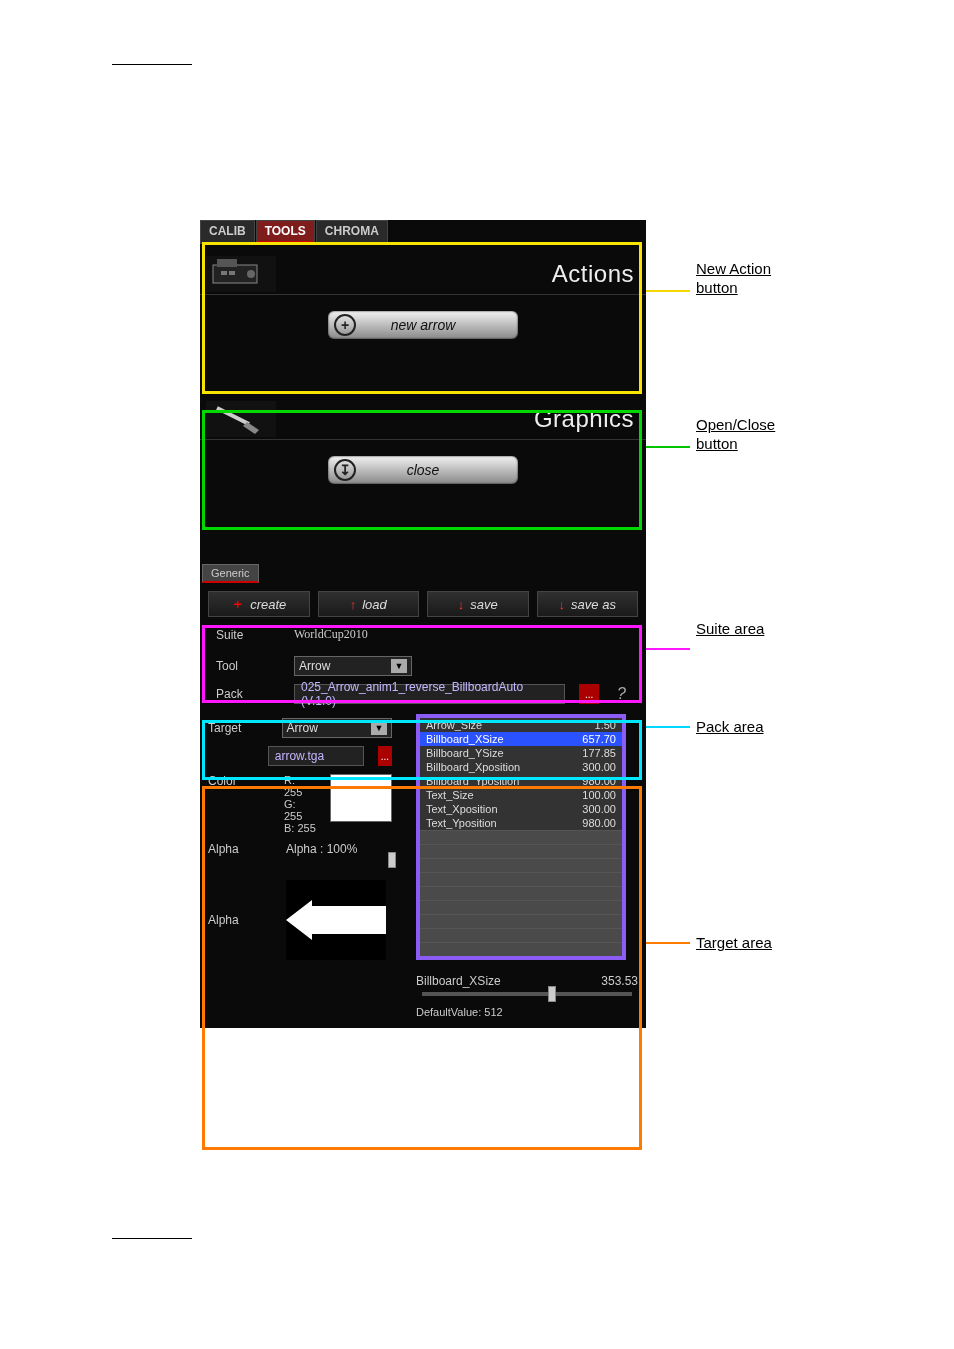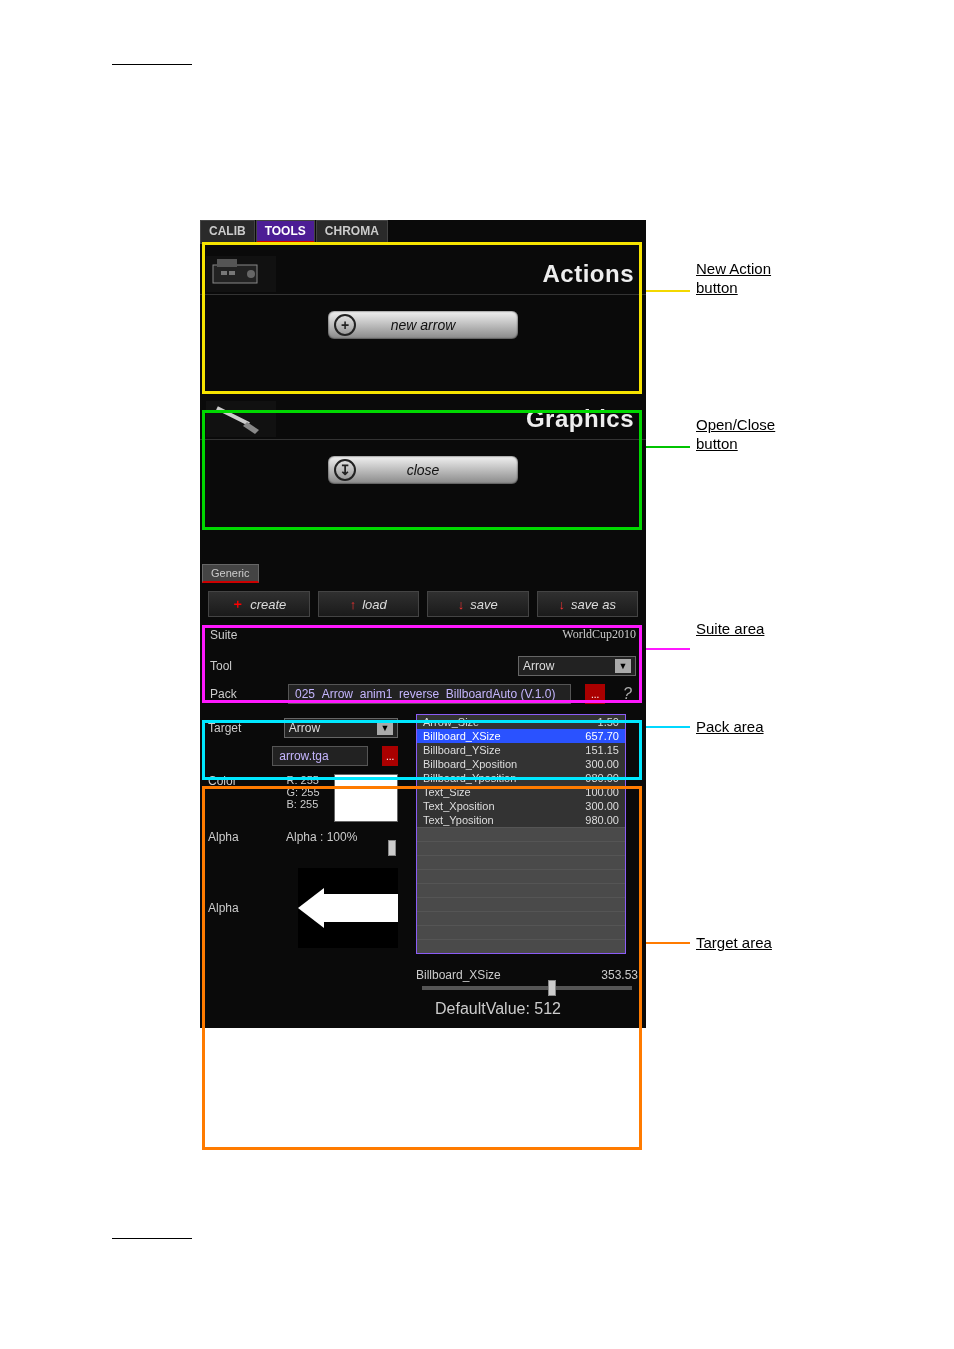--- a/index.html
+++ b/index.html
@@ -28,32 +28,31 @@
   .tabs { display:flex; }
   .tab {
     padding:3px 8px;
     background:#2a2a2a;
     color:#ccc;
     border:1px solid #444;
     font-size:12px;
     font-weight:bold;
     margin-right:1px;
   }
-  .tab.active { background:#4c1d95; color:#fff; border-bottom:3px solid #c00; }
+  .tab.active { background:#7f1d1d; color:#fff; border-bottom:3px solid #c00; }
 
   
   .section {
     position:relative;
     padding:6px 0 16px 0;
   }
   .section-head {
     display:flex; align-items:center; justify-content:flex-end;
     padding: 6px 12px 2px 6px;
     border-bottom:1px solid #333;
-    font-weight:bold;
   }
   .section-title {
     font-size:24px; color:#eee; font-family: "Segoe UI", Arial, sans-serif;
     letter-spacing:0.5px;
   }
   .sec-icon {
     width:70px; height:36px; background:#111;
     display:flex; align-items:center; justify-content:center;
     margin-right:auto;
   }
@@ -89,21 +88,21 @@
   .fbtn {
     flex:1; height:26px;
     background:linear-gradient(#303030,#1a1a1a);
     border:1px solid #444; color:#ddd;
     display:flex; align-items:center; justify-content:center;
     font-style:italic; font-size:13px; gap:6px;
   }
   .red-plus { color:#f00; font-weight:bold; font-style:normal; }
   .arr-up { color:#f33; font-style:normal; }
   .arr-dn { color:#f33; font-style:normal; }
-  .kv-row { display:flex; align-items:center; padding:4px 10px; gap:14px; font-size:12px; color:#ccc;justify-content:space-between;}
+  .kv-row { display:flex; align-items:center; padding:4px 16px; gap:14px; font-size:12px; color:#ccc;}
   .kv-row .lbl { width:64px; }
   .txtbox {
     flex:1; background:#222; border:1px solid #555; color:#c4b5fd;
     padding:2px 6px; font-size:12px; height:20px;
     display:flex; align-items:center;
   }
   .select-sim {
     width:118px; background:#222; border:1px solid #666; color:#ddd;
     height:20px; display:flex; align-items:center; padding:0 4px; font-size:12px;
     position:relative;
@@ -113,21 +112,21 @@
     display:flex; align-items:center; justify-content:center; font-size:9px;
   }
   .tiny-btn { width:20px; height:20px; background:#a00; color:#fff; display:flex; align-items:center; justify-content:center; font-size:10px; }
   .qmark { color:#aaa; font-size:16px; font-style:italic; padding:0 4px;}
 
   
   .tgt-wrap { display:flex; gap:8px; padding:6px 8px 10px; }
   .tgt-left { width:200px; }
   .tgt-right { flex:1; }
   .proplist {
-    border:1px solid #8b5cf6; width:210px; background:#333;
+    border:4px solid #8b5cf6; width:210px; background:#333;
     font-size:11px; color:#ddd;
   }
   .proplist .prow { display:flex; padding:1px 6px; }
   .proplist .prow.sel { background:#2a52ff; color:#fff; }
   .proplist .pname { flex:1; }
   .proplist .pval { text-align:right; width:60px; }
   .proplist .blank { height:14px; background:#4a4a4a; border-top:1px solid #555; }
   .slider-row { display:flex; align-items:center; gap:6px; padding:4px 0; color:#ccc; font-size:12px;}
   .slider {
     flex:1; height:4px; background:#555; position:relative; margin:0 6px;
@@ -312,21 +311,21 @@
         <div class="prow">
             <span class="pname">Arrow_Size</span>
             <span class="pval">1.50</span>
           </div>
         <div class="prow sel">
             <span class="pname">Billboard_XSize</span>
             <span class="pval">657.70</span>
           </div>
         <div class="prow">
             <span class="pname">Billboard_YSize</span>
-            <span class="pval">151.15</span>
+            <span class="pval">177.85</span>
           </div>
         <div class="prow">
             <span class="pname">Billboard_Xposition</span>
             <span class="pval">300.00</span>
           </div>
         <div class="prow">
             <span class="pname">Billboard_Yposition</span>
             <span class="pval">980.00</span>
           </div>
         <div class="prow">
@@ -353,21 +352,21 @@
       </div>
       <div style="height:10px"></div>
       <div class="slider-row">
         <span>Billboard_XSize</span>
         <span style="margin-left:auto">353.53</span>
       </div>
       <div class="slider">
           <div class="thumb thumb60"></div>
         </div>
       <div style="height:10px"></div>
-      <div style="font-size:16px;color:#ccc;margin-left:19px;">DefaultValue: 512</div>
+      <div style="font-size:11px;color:#ccc;">DefaultValue: 512</div>
     </div>
   </div>
 
   <div class="outline yel" style="left:2px; top:22px; width:440px; height:152px;"></div>
   <div class="outline grn" style="left:2px; top:190px; width:440px; height:120px;"></div>
   <div class="outline mag" style="left:2px; top:405px; width:440px; height:78px;"></div>
   <div class="outline cyn" style="left:2px; top:500px; width:440px; height:60px;"></div>
   <div class="outline org" style="left:2px; top:566px; width:440px; height:364px;"></div>
 </div>
 

